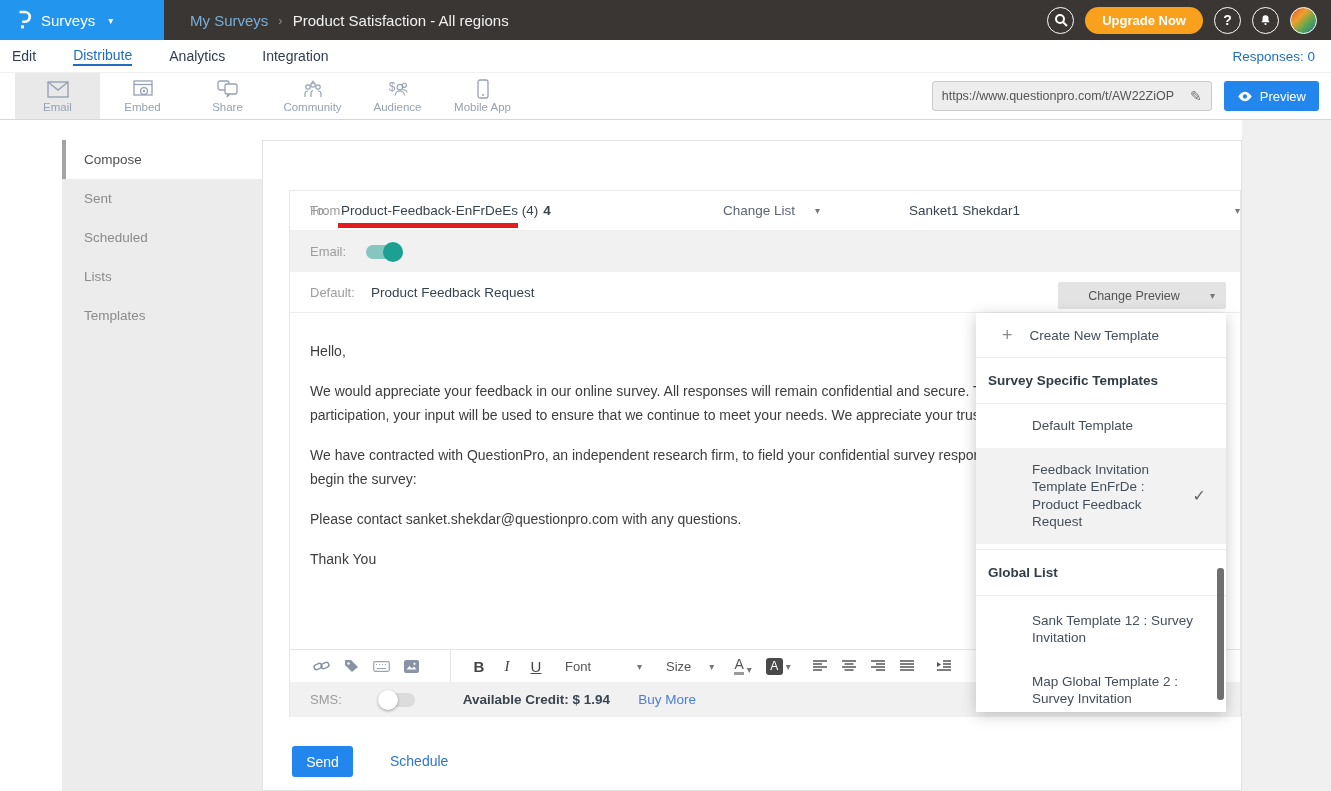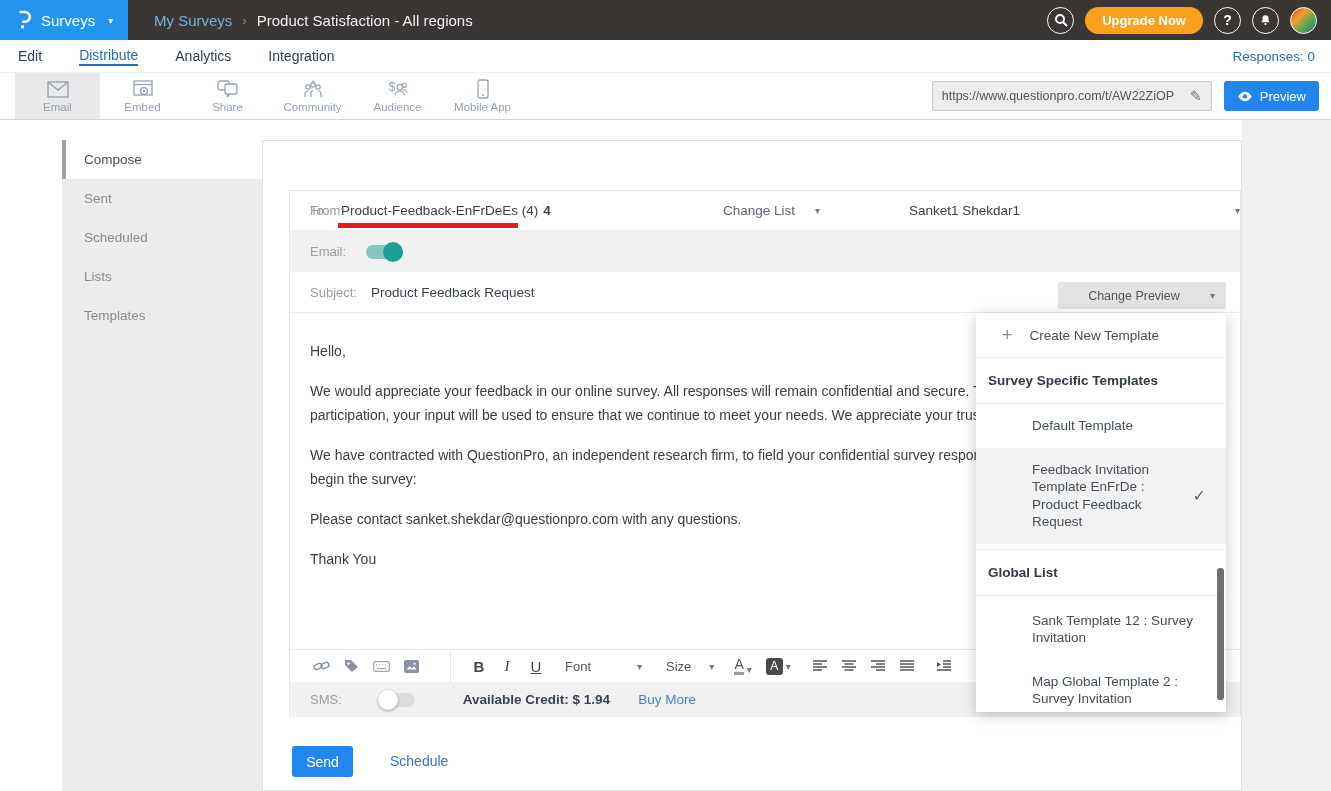--- a/index.html
+++ b/index.html
@@ -3,40 +3,40 @@
 <meta charset="utf-8">
 <style>
   * { margin:0; padding:0; box-sizing:border-box; }
   html,body { background:#fff; }
   .page { position:relative; width:1331px; height:791px; overflow:hidden;
           font-family:"Liberation Sans", sans-serif; background:#fff; }
 
   
   .topbar { position:absolute; left:0; top:0; width:1331px; height:40px;
             background:#3a3633; display:flex; align-items:center; }
-  .brand { width:128px; height:40px; background:#2295ef; display:flex;
+  .brand { width:164px; height:40px; background:#2295ef; display:flex;
            align-items:center; padding-left:16px; gap:9px; cursor:pointer; }
   .brand-label { color:#fff; font-size:15px; }
   .brand .caret { color:#fff; font-size:10px; margin-left:4px; }
   .crumbs { display:flex; align-items:center; gap:10px; margin-left:26px; }
   .crumb-parent { color:#79aed6; font-size:15px; cursor:pointer; }
   .crumb-sep { color:#8f8b88; font-size:13px; }
   .crumb-current { color:#f1f1f1; font-size:15px; }
   .topbar-right { margin-left:auto; display:flex; align-items:center; gap:11px; margin-right:14px; }
   .circle-btn { width:27px; height:27px; border:1.5px solid #fff; border-radius:50%;
                 display:flex; align-items:center; justify-content:center; cursor:pointer;
                 color:#fff; font-size:14px; font-weight:bold; }
   .upgrade { height:27px; padding:0 17px; border-radius:14px; background:#f9a11d;
              color:#fff; font-size:13px; font-weight:bold; display:flex; align-items:center; cursor:pointer; }
   .avatar { width:27px; height:27px; border:1.5px solid #fff; border-radius:50%; cursor:pointer;
             background:linear-gradient(135deg,#d94f3c 0%,#f0a02c 35%,#57a753 65%,#2d6f98 100%); }
 
   
   .subnav { position:absolute; left:0; top:40px; width:1331px; height:33px; background:#fff;
-            display:flex; align-items:center; padding-left:18px; gap:37px; border-bottom:1px solid #f0f0f0; }
+            display:flex; align-items:center; padding-left:12px; gap:37px; border-bottom:1px solid #f0f0f0; }
   .subnav-item { font-size:14px; color:#2e3d50; cursor:pointer; padding-bottom:1px; }
   .subnav-item.active { color:#1f6dc0; border-bottom:2px solid #1f6dc0; }
   .responses { margin-left:auto; margin-right:16px; color:#1f6dc0; font-size:13.5px; }
 
   
   .channelbar { position:absolute; left:0; top:73px; width:1331px; height:47px; background:#fff;
                 border-bottom:1px solid #d6d6d6; display:flex; align-items:center; padding-left:15px; }
   .chan-tab { width:85px; height:46px; display:flex; flex-direction:column; align-items:center;
               justify-content:center; gap:2px; cursor:pointer; }
   .chan-tab.active { background:#e9e9ea; }
@@ -305,21 +305,21 @@
       </div>
 
       <div class="row-email">
         <span class="lbl">Email:</span>
         <span class="toggle-on">
             <span class="knob"></span>
           </span>
       </div>
 
       <div class="row-subject">
-        <span class="lbl">Subject:</span>
+        <span class="lbl">Default:</span>
         <span class="subject-value">Product Feedback Request</span>
       </div>
 
       <div class="body-area">
         <p>Hello,</p>
         <p>We would appreciate your feedback in our online survey. All responses will remain confidential and secure. Thank you in advance for your participation, your input will be used to ensure that we continue to meet your needs. We appreciate your trust and look forward to serving you.</p>
         <p>We have contracted with QuestionPro, an independent research firm, to field your confidential survey responses. Please click on the link below to begin the survey:</p>
         <p>Please contact sanket.shekdar@questionpro.com with any questions.</p>
         <p>Thank You</p>
       </div>

